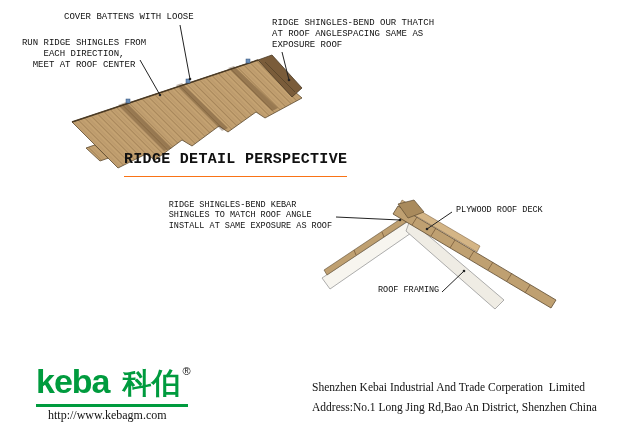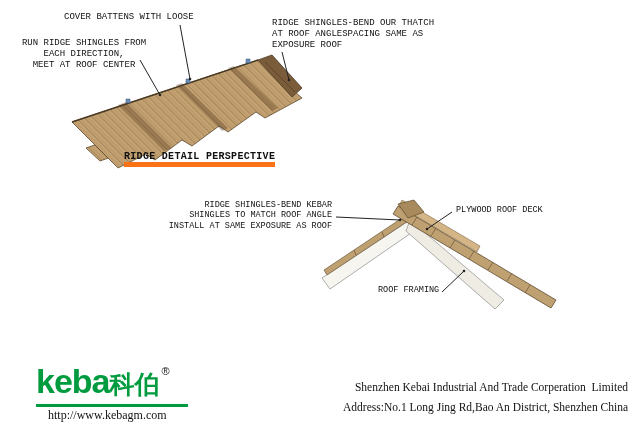--- a/index.html
+++ b/index.html
@@ -3,34 +3,34 @@
 <meta charset="utf-8">
 <style>
   *{margin:0;padding:0;box-sizing:border-box}
   html,body{background:#ffffff}
   .page{position:relative;width:637px;height:428px;background:#fff;overflow:hidden;
         font-family:"Liberation Mono","DejaVu Sans Mono",monospace;color:#1a1a1a}
   svg.canvas{position:absolute;left:0;top:0}
   .lbl{position:absolute;white-space:pre-line;line-height:1.22;color:#111}
   .plabel{font-size:9px}
   .slabel{font-size:8.5px}
-  .caption{position:absolute;font-size:10px;font-weight:bold;letter-spacing:.3px;
-           border-bottom:5px solid #f97316;padding-bottom:0;color:#111}
+  .caption{position:absolute;font-size:15px;font-weight:bold;letter-spacing:.3px;
+           border-bottom:1px solid #f97316;padding-bottom:8px;color:#111}
   .logo{position:absolute;left:36px;top:362px;white-space:nowrap}
   .logo .latin{font-family:"Liberation Sans","DejaVu Sans",sans-serif;font-weight:bold;
                font-size:34px;color:var(--brand,#009B3E);letter-spacing:-1px}
   .logo .cjk{font-family:"Liberation Sans","DejaVu Sans",sans-serif;font-weight:bold;
-             font-size:25px;color:var(--brand,#009B3E);margin-left:0}
+             font-size:29px;color:var(--brand,#009B3E);margin-left:13px}
   .logo .reg{font-family:"Liberation Sans",sans-serif;font-size:11px;color:#111;
              vertical-align:18px;margin-left:2px}
   .brand-rule{position:absolute;left:36px;top:404px;width:152px;height:2.5px;
               background:var(--brand,#009B3E)}
   .url{position:absolute;left:48px;top:408px;font-family:"Liberation Serif","DejaVu Serif",serif;
        font-size:12px;color:#111}
-  .company{position:absolute;left:312px;width:316px;text-align:right;white-space:pre;
+  .company{position:absolute;left:312px;width:316px;text-align:left;white-space:pre;
            font-family:"Liberation Serif","DejaVu Serif",serif;font-size:11.5px;color:#111}
   .company.l1{top:381px}
   .company.l2{top:401px}
 </style>
 </head>
 <body>
 
 <div class="page">
 
   <svg class="canvas" width="637" height="433" viewBox="0 0 637 433">
@@ -106,21 +106,21 @@
   <div class="lbl plabel" style="left:18px;top:38px;width:132px;text-align:center">RUN RIDGE SHINGLES FROM
 EACH DIRECTION,
 MEET AT ROOF CENTER</div>
 
   <div class="lbl plabel" style="left:272px;top:18px">RIDGE SHINGLES-BEND OUR THATCH
 AT ROOF ANGLESPACING SAME AS
 EXPOSURE ROOF</div>
 
   <div class="caption" style="left:124px;top:151px">RIDGE DETAIL PERSPECTIVE</div>
 
-  <div class="lbl slabel" style="right:305px;top:200px;text-align:right">RIDGE SHINGLES-BEND KEBAR
+  <div class="lbl slabel" style="right:305px;top:200px;">RIDGE SHINGLES-BEND KEBAR
 SHINGLES TO MATCH ROOF ANGLE
 INSTALL AT SAME EXPOSURE AS ROOF</div>
 
   <div class="lbl slabel" style="left:456px;top:205px">PLYWOOD ROOF DECK</div>
 
   <div class="lbl slabel" style="left:378px;top:285px">ROOF FRAMING</div>
 
 
   <div class="logo">
     <span class="latin">keba</span><span class="cjk">科伯</span><span class="reg">®</span>

